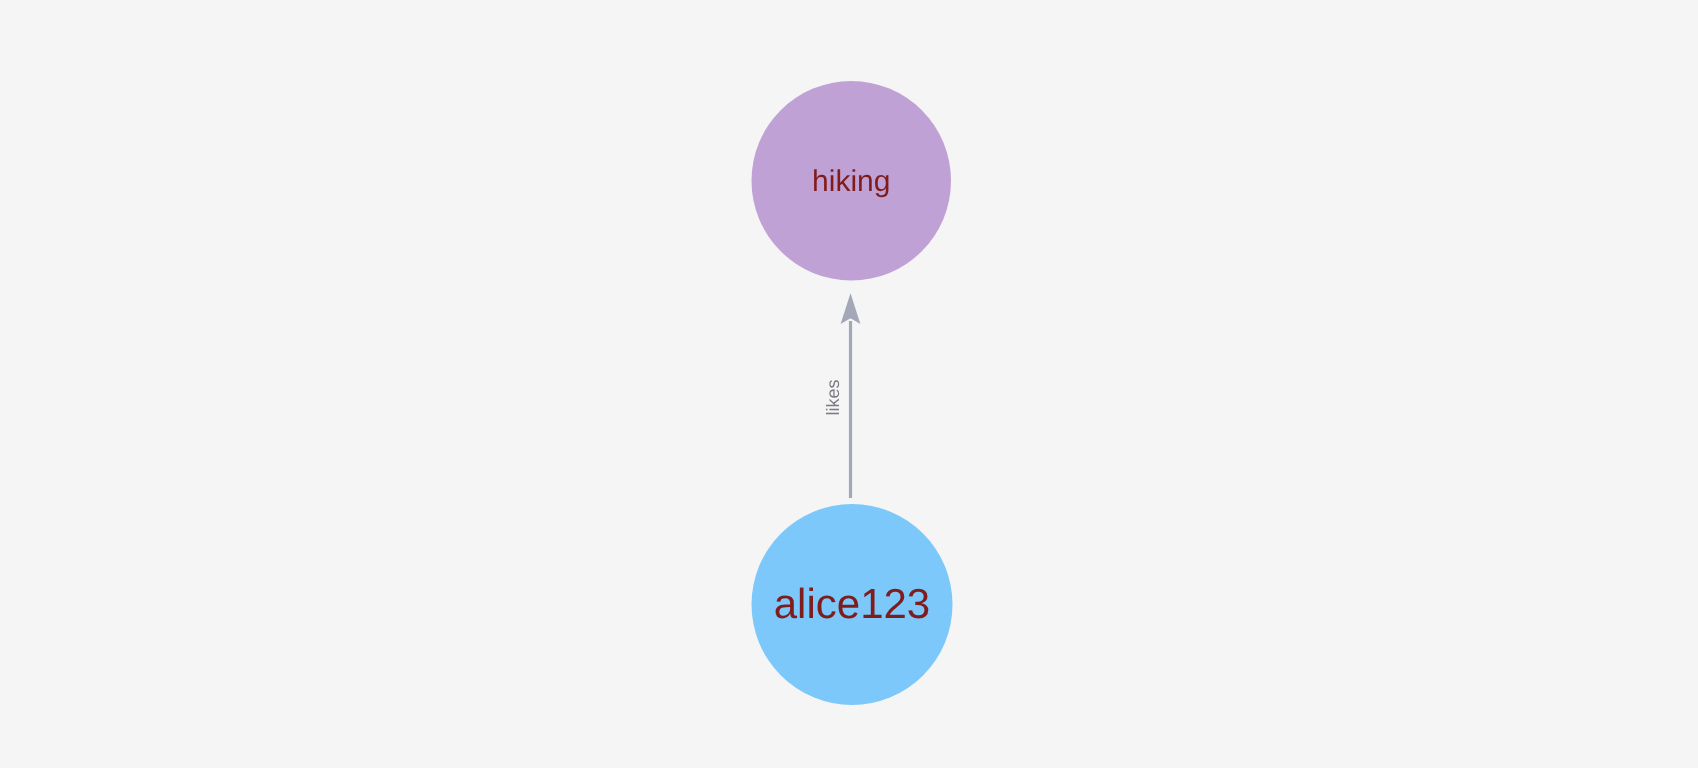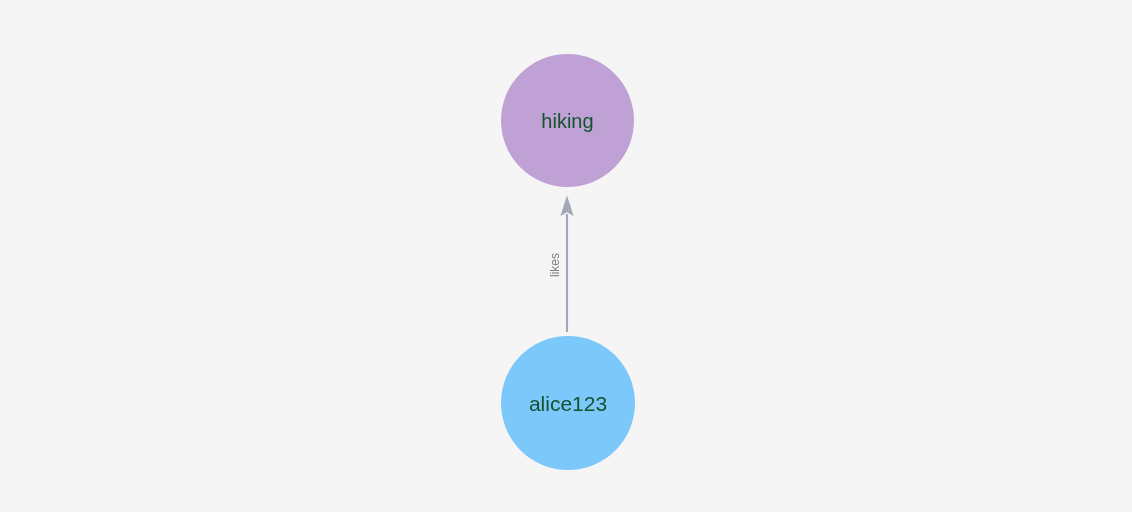--- a/index.html
+++ b/index.html
@@ -30,21 +30,21 @@
   .node-circle {
     position: absolute;
     border-radius: 50%;
     display: flex;
     align-items: center;
     justify-content: center;
     box-sizing: border-box;
   }
   .node-label {
     font-family: "Liberation Sans", sans-serif;
-    color: #14532d;
+    color: #7f1d1d;
     line-height: 1;
     white-space: nowrap;
     user-select: none;
   }
   #node-hiking {
     left: 501px;
     top: 54px;
     width: 133px;
     height: 133px;
     background: #c0a1d6;
@@ -53,21 +53,21 @@
     font-size: 20px;
   }
   #node-alice123 {
     left: 501px;
     top: 336px;
     width: 134px;
     height: 134px;
     background: #7cc8fa;
   }
   #node-alice123 .node-label {
-    font-size: 21px;
+    font-size: 28px;
   }
   .edge-label-wrap {
     position: absolute;
     left: 540px;
     top: 243px;
     width: 30px;
     height: 44px;
     display: flex;
     align-items: center;
     justify-content: center;

